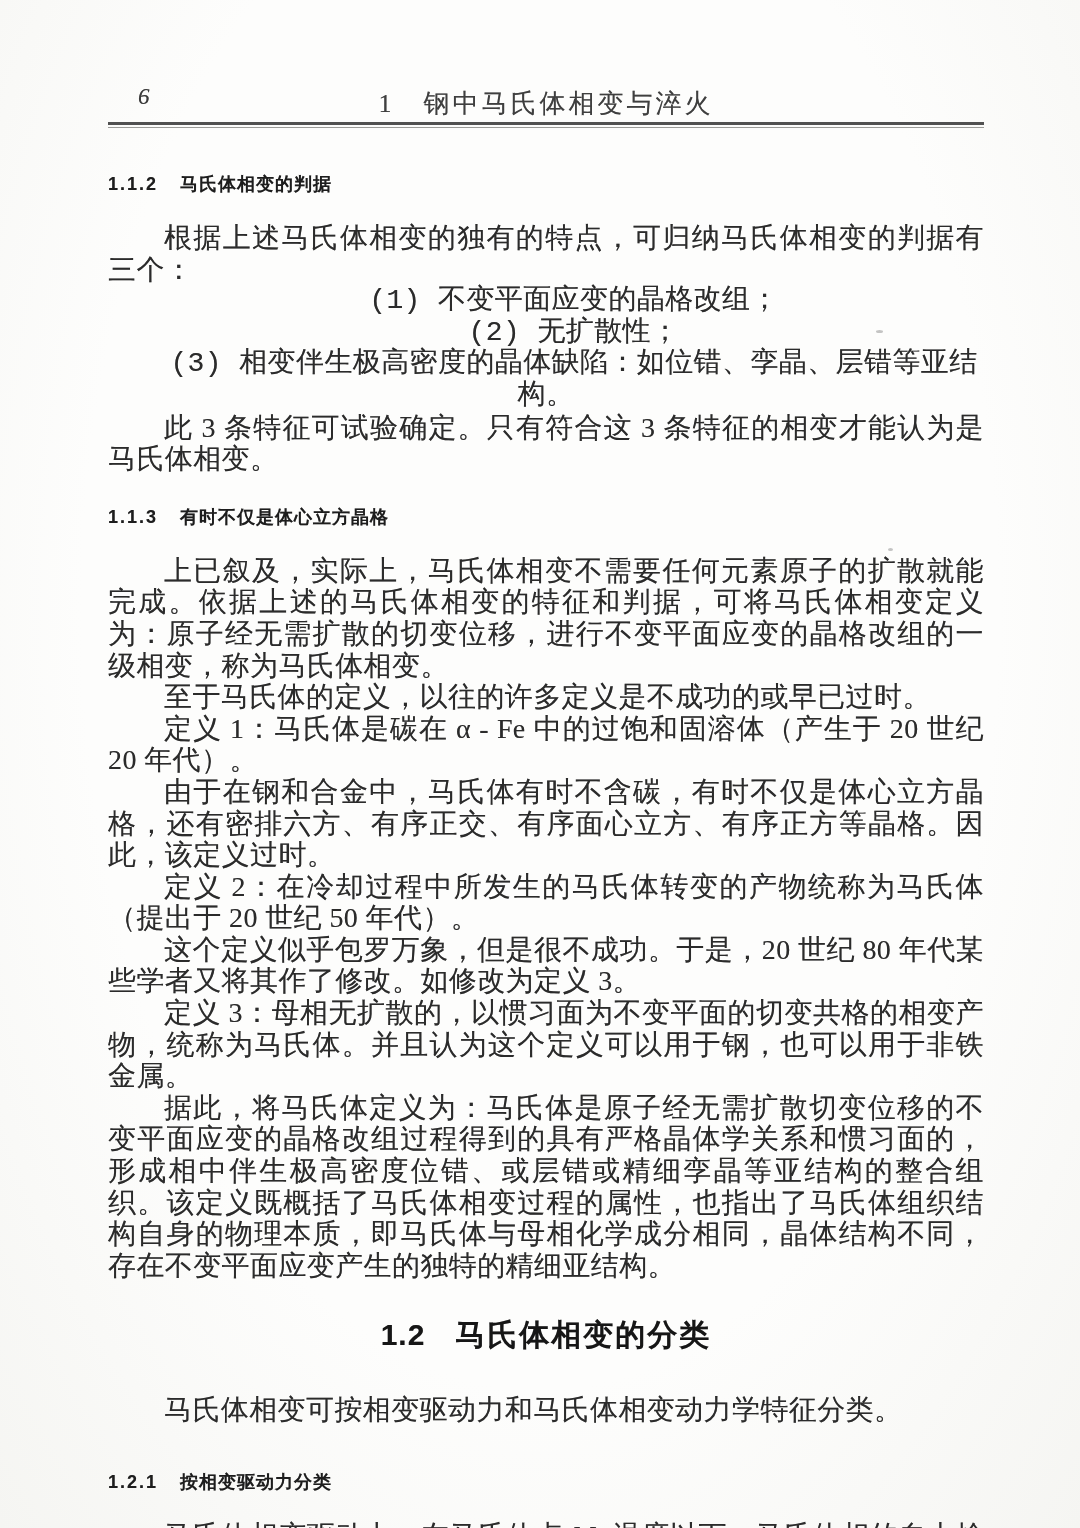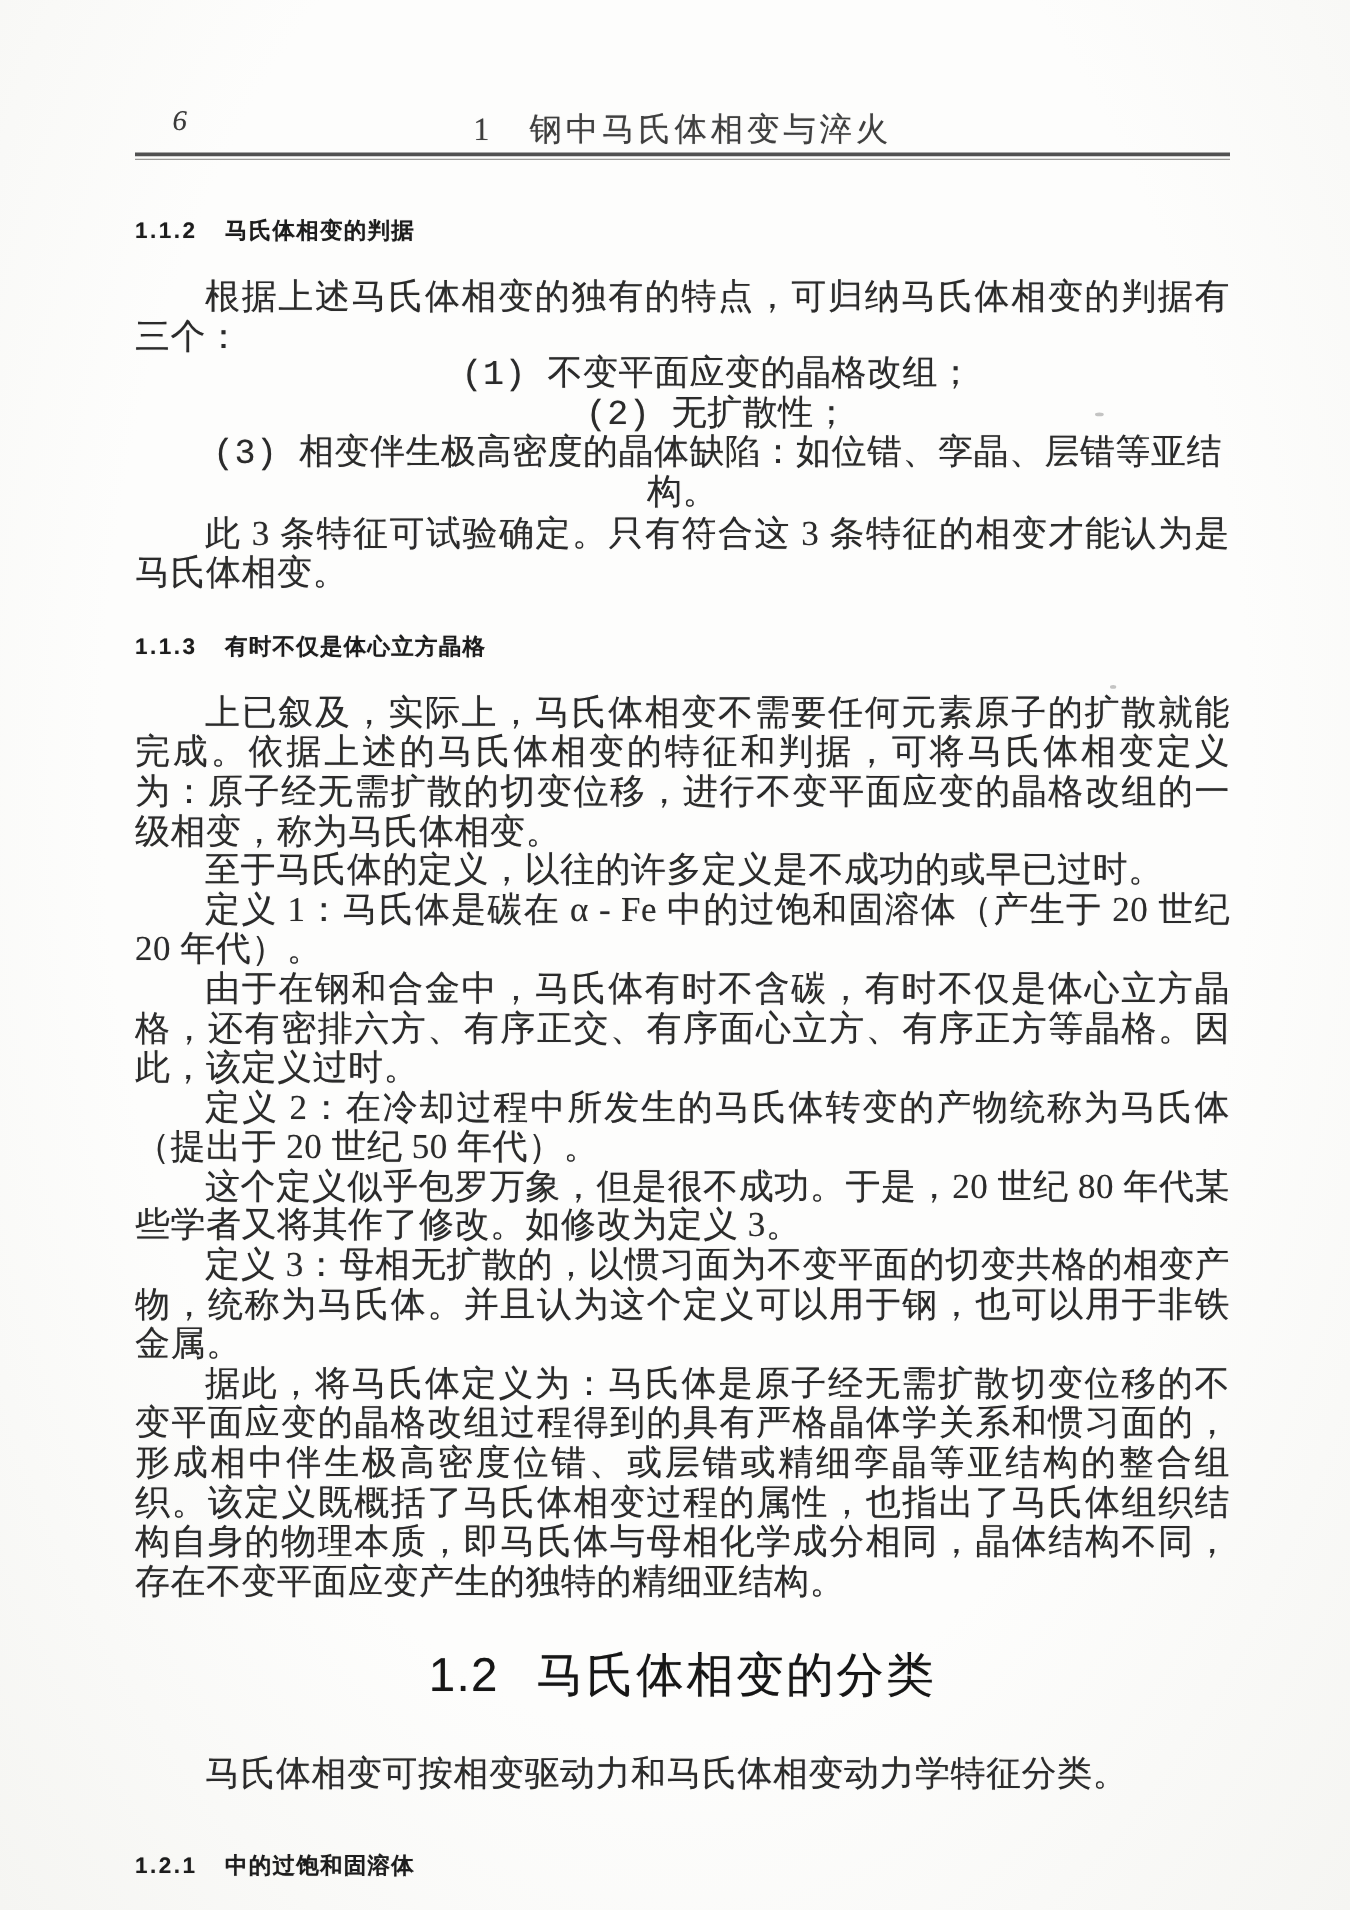--- a/index.html
+++ b/index.html
@@ -41,22 +41,22 @@
     font-family:"Liberation Sans","DejaVu Sans",sans-serif;
     font-weight:bold;color:#1d1d1d;
     font-size:18px;
     margin:44px 0 26px 0;
     letter-spacing:1px;
   }
   .h3 .sec-num{margin-right:22px;letter-spacing:2px;}
   .h3-tight{margin-top:30px;}
   .h2{
     font-family:"Liberation Sans","DejaVu Sans",sans-serif;
-    font-weight:normal;color:#161616;
-    font-size:38px;
+    font-weight:bold;color:#161616;
+    font-size:30px;
     text-align:center;
     margin:34px 0 38px 0;
     letter-spacing:2px;
   }
   .h2 .sec-num{margin-right:30px;letter-spacing:1px;}
   p.body{
     margin:0;
     font-size:28px;
     line-height:31.6px;
     text-align:justify;
@@ -103,21 +103,21 @@
   <p class="body">定义 3：母相无扩散的，以惯习面为不变平面的切变共格的相变产物，统称为马氏体。并且认为这个定义可以用于钢，也可以用于非铁金属。</p>
   <p class="body">据此，将马氏体定义为：马氏体是原子经无需扩散切变位移的不变平面应变的晶格改组过程得到的具有严格晶体学关系和惯习面的，形成相中伴生极高密度位错、或层错或精细孪晶等亚结构的整合组织。该定义既概括了马氏体相变过程的属性，也指出了马氏体组织结构自身的物理本质，即马氏体与母相化学成分相同，晶体结构不同，存在不变平面应变产生的独特的精细亚结构。</p>
 
   <div class="h2">
     <span class="sec-num">1.2</span><span>马氏体相变的分类</span>
   </div>
 
   <p class="body">马氏体相变可按相变驱动力和马氏体相变动力学特征分类。</p>
 
   <div class="h3">
-    <span class="sec-num">1.2.1</span><span>中的过饱和固溶体</span>
+    <span class="sec-num">1.2.1</span><span>按相变驱动力分类</span>
   </div>
 
   <p class="body"><span>马氏体相变驱动力：在马氏体点 </span><span class="var"><span>M</span><sub>S</sub></span><span> 温度以下，马氏体相的自由焓低，马氏体和母</span></p>
 
   <span class="speck" style="left:876px;top:330px;width:7px;height:3px;"></span>
   <span class="speck" style="left:888px;top:548px;width:5px;height:3px;"></span>
 
 </div>
 
 </body></html>

